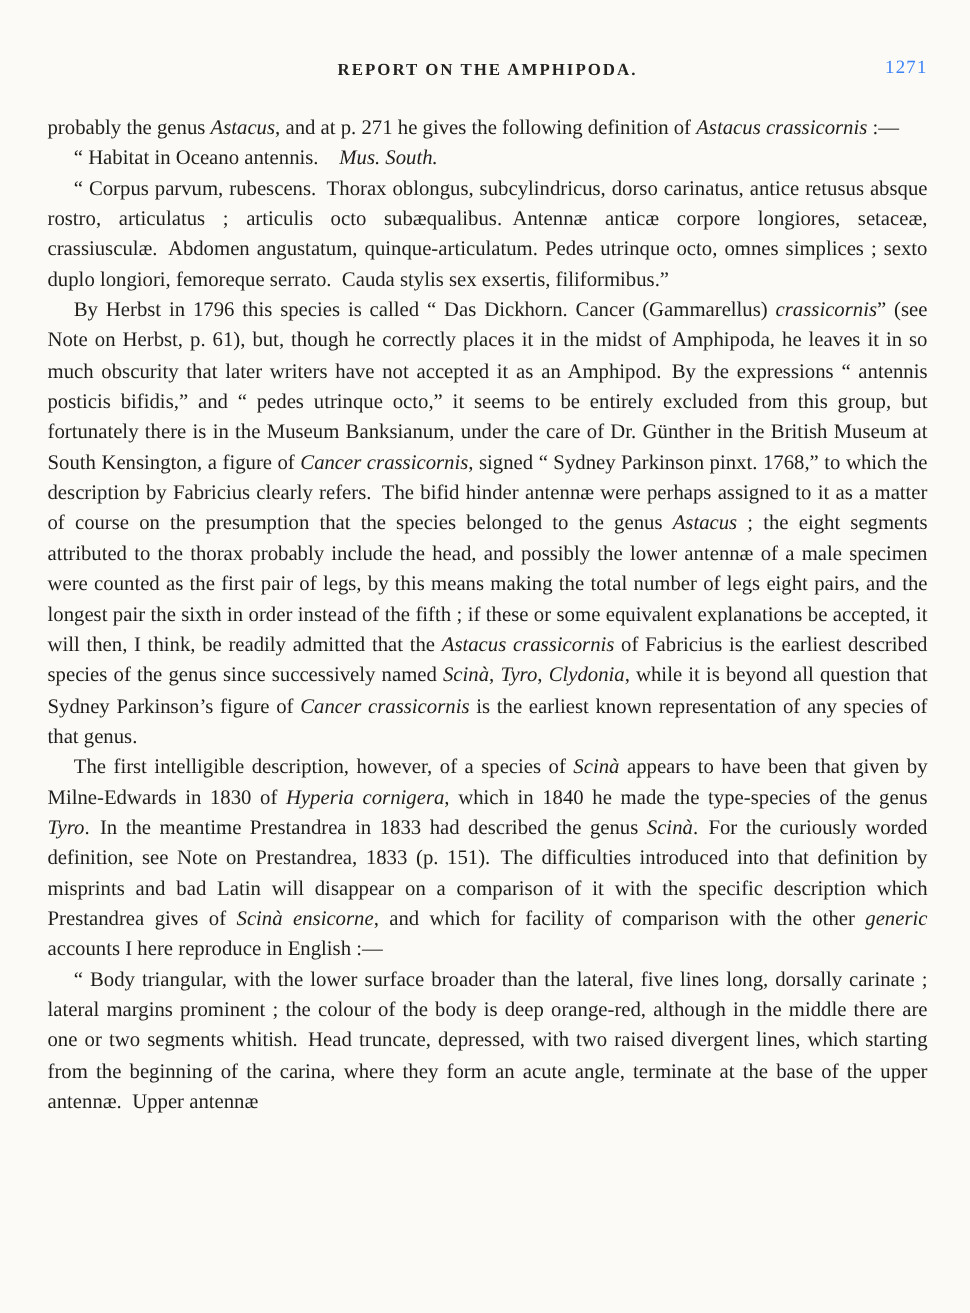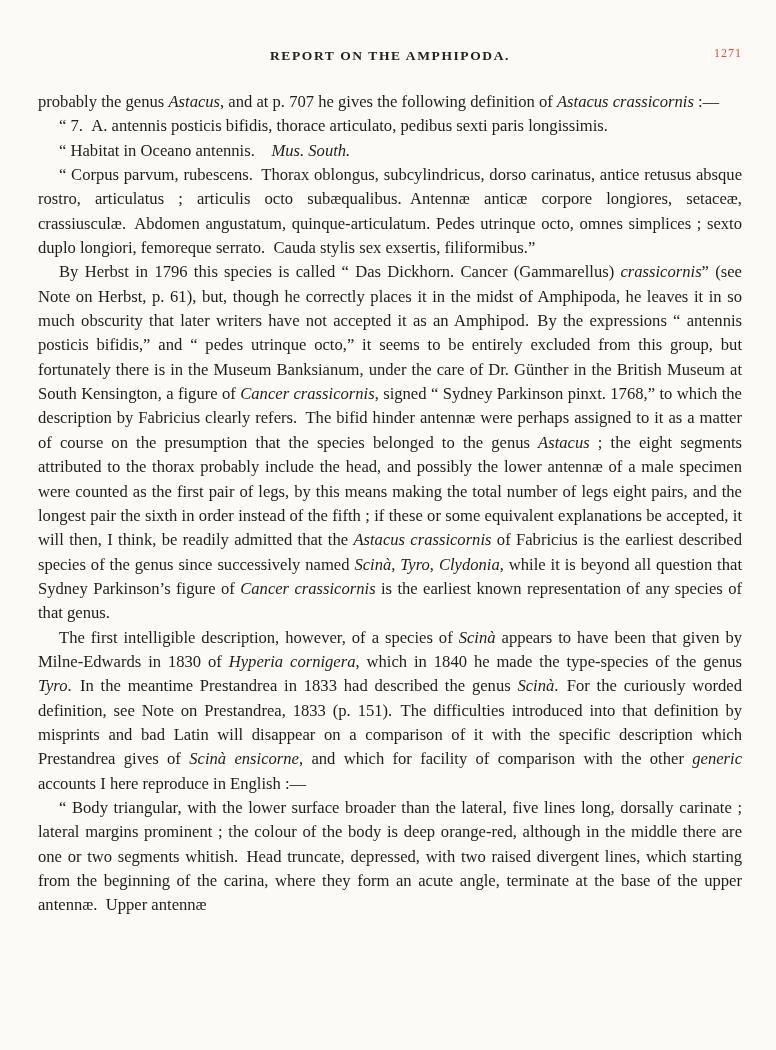--- a/index.html
+++ b/index.html
@@ -31,23 +31,23 @@
     font-size: 13.5px;
     font-weight: 700;
     letter-spacing: 1.6px;
     white-space: nowrap;
     color: #242220;
   }
   .page-number {
     position: absolute;
     right: 0;
     top: 0;
-    font-size: 12px;
+    font-size: 15px;
     letter-spacing: 1px;
-    color: #ef4444;
+    color: #3b82f6;
   }
   .body-text {
     font-size: 16.6px;
     line-height: 24.35px;
     text-align: justify;
     text-justify: inter-word;
   }
   .body-text p {
     margin: 0;
     padding: 0;
@@ -61,21 +61,20 @@
 </style>
 </head>
 <body>
 
 <div class="page">
   <div class="running-head">
     <span class="head-title">REPORT ON THE AMPHIPODA.</span>
     <span class="page-number">1271</span>
   </div>
   <div class="body-text">
-      <p class=""><span>probably the genus </span><i>Astacus</i><span>, and at p. 707 he gives the following definition of </span><i>Astacus crassicornis</i><span> :—</span></p>
-      <p class="indent"><span>“ 7. A. antennis posticis bifidis, thorace articulato, pedibus sexti paris longissimis.</span></p>
+      <p class=""><span>probably the genus </span><i>Astacus</i><span>, and at p. 271 he gives the following definition of </span><i>Astacus crassicornis</i><span> :—</span></p>
       <p class="indent"><span>“ Habitat in Oceano antennis. </span><i>Mus. South.</i></p>
       <p class="indent"><span>“ Corpus parvum, rubescens. Thorax oblongus, subcylindricus, dorso carinatus, antice retusus absque rostro, articulatus ; articulis octo subæqualibus. Antennæ anticæ corpore longiores, setaceæ, crassiusculæ. Abdomen angustatum, quinque-articulatum. Pedes utrinque octo, omnes simplices ; sexto duplo longiori, femoreque serrato. Cauda stylis sex exsertis, filiformibus.”</span></p>
       <p class="indent"><span>By Herbst in 1796 this species is called “ Das Dickhorn. Cancer (Gammarellus) </span><i>crassicornis</i><span>” (see Note on Herbst, p. 61), but, though he correctly places it in the midst of Amphipoda, he leaves it in so much obscurity that later writers have not accepted it as an Amphipod. By the expressions “ antennis posticis bifidis,” and “ pedes utrinque octo,” it seems to be entirely excluded from this group, but fortunately there is in the Museum Banksianum, under the care of Dr. Günther in the British Museum at South Kensington, a figure of </span><i>Cancer crassicornis</i><span>, signed “ Sydney Parkinson pinxt. 1768,” to which the description by Fabricius clearly refers. The bifid hinder antennæ were perhaps assigned to it as a matter of course on the presumption that the species belonged to the genus </span><i>Astacus</i><span> ; the eight segments attributed to the thorax probably include the head, and possibly the lower antennæ of a male specimen were counted as the first pair of legs, by this means making the total number of legs eight pairs, and the longest pair the sixth in order instead of the fifth ; if these or some equivalent explanations be accepted, it will then, I think, be readily admitted that the </span><i>Astacus crassicornis</i><span> of Fabricius is the earliest described species of the genus since successively named </span><i>Scinà</i><span>, </span><i>Tyro</i><span>, </span><i>Clydonia</i><span>, while it is beyond all question that Sydney Parkinson’s figure of </span><i>Cancer crassicornis</i><span> is the earliest known representation of any species of that genus.</span></p>
       <p class="indent"><span>The first intelligible description, however, of a species of </span><i>Scinà</i><span> appears to have been that given by Milne-Edwards in 1830 of </span><i>Hyperia cornigera</i><span>, which in 1840 he made the type-species of the genus </span><i>Tyro</i><span>. In the meantime Prestandrea in 1833 had described the genus </span><i>Scinà</i><span>. For the curiously worded definition, see Note on Prestandrea, 1833 (p. 151). The difficulties introduced into that definition by misprints and bad Latin will disappear on a comparison of it with the specific description which Prestandrea gives of </span><i>Scinà ensicorne</i><span>, and which for facility of comparison with the other </span><i>generic</i><span> accounts I here reproduce in English :—</span></p>
       <p class="indent"><span>“ Body triangular, with the lower surface broader than the lateral, five lines long, dorsally carinate ; lateral margins prominent ; the colour of the body is deep orange-red, although in the middle there are one or two segments whitish. Head truncate, depressed, with two raised divergent lines, which starting from the beginning of the carina, where they form an acute angle, terminate at the base of the upper antennæ. Upper antennæ</span></p>
     </div>
 </div>
 
 </body></html>

